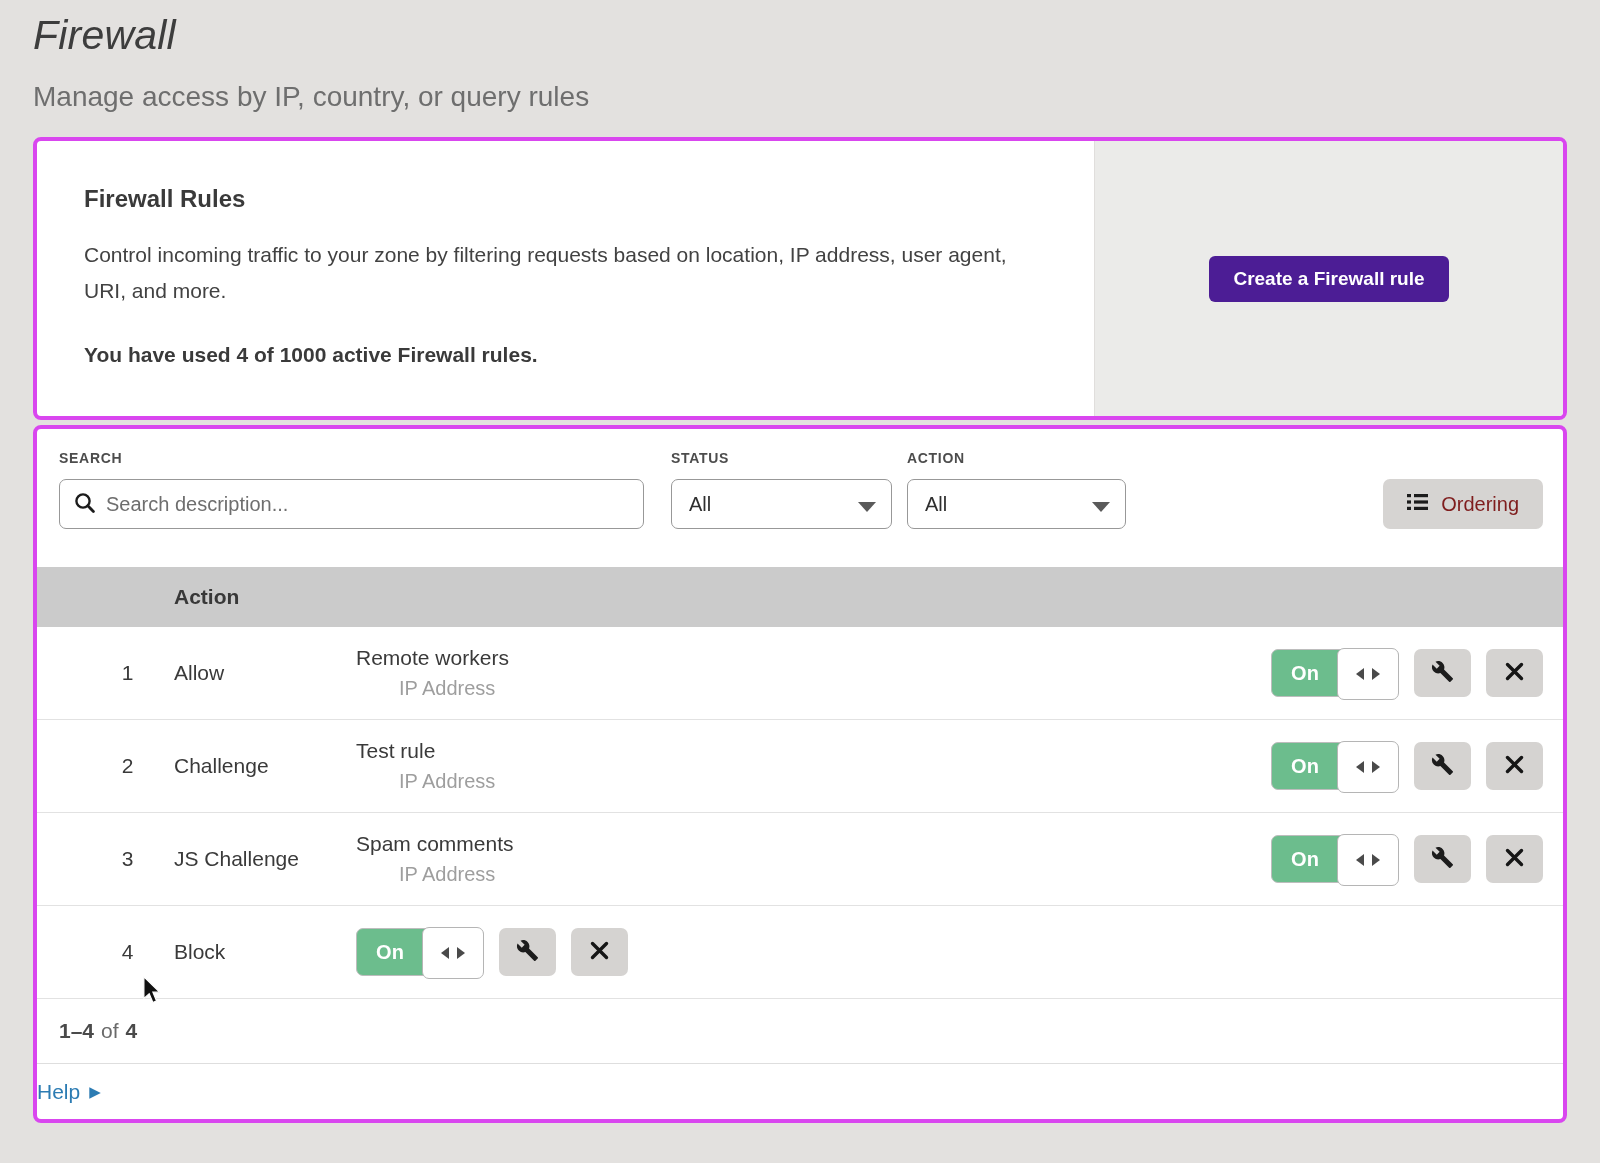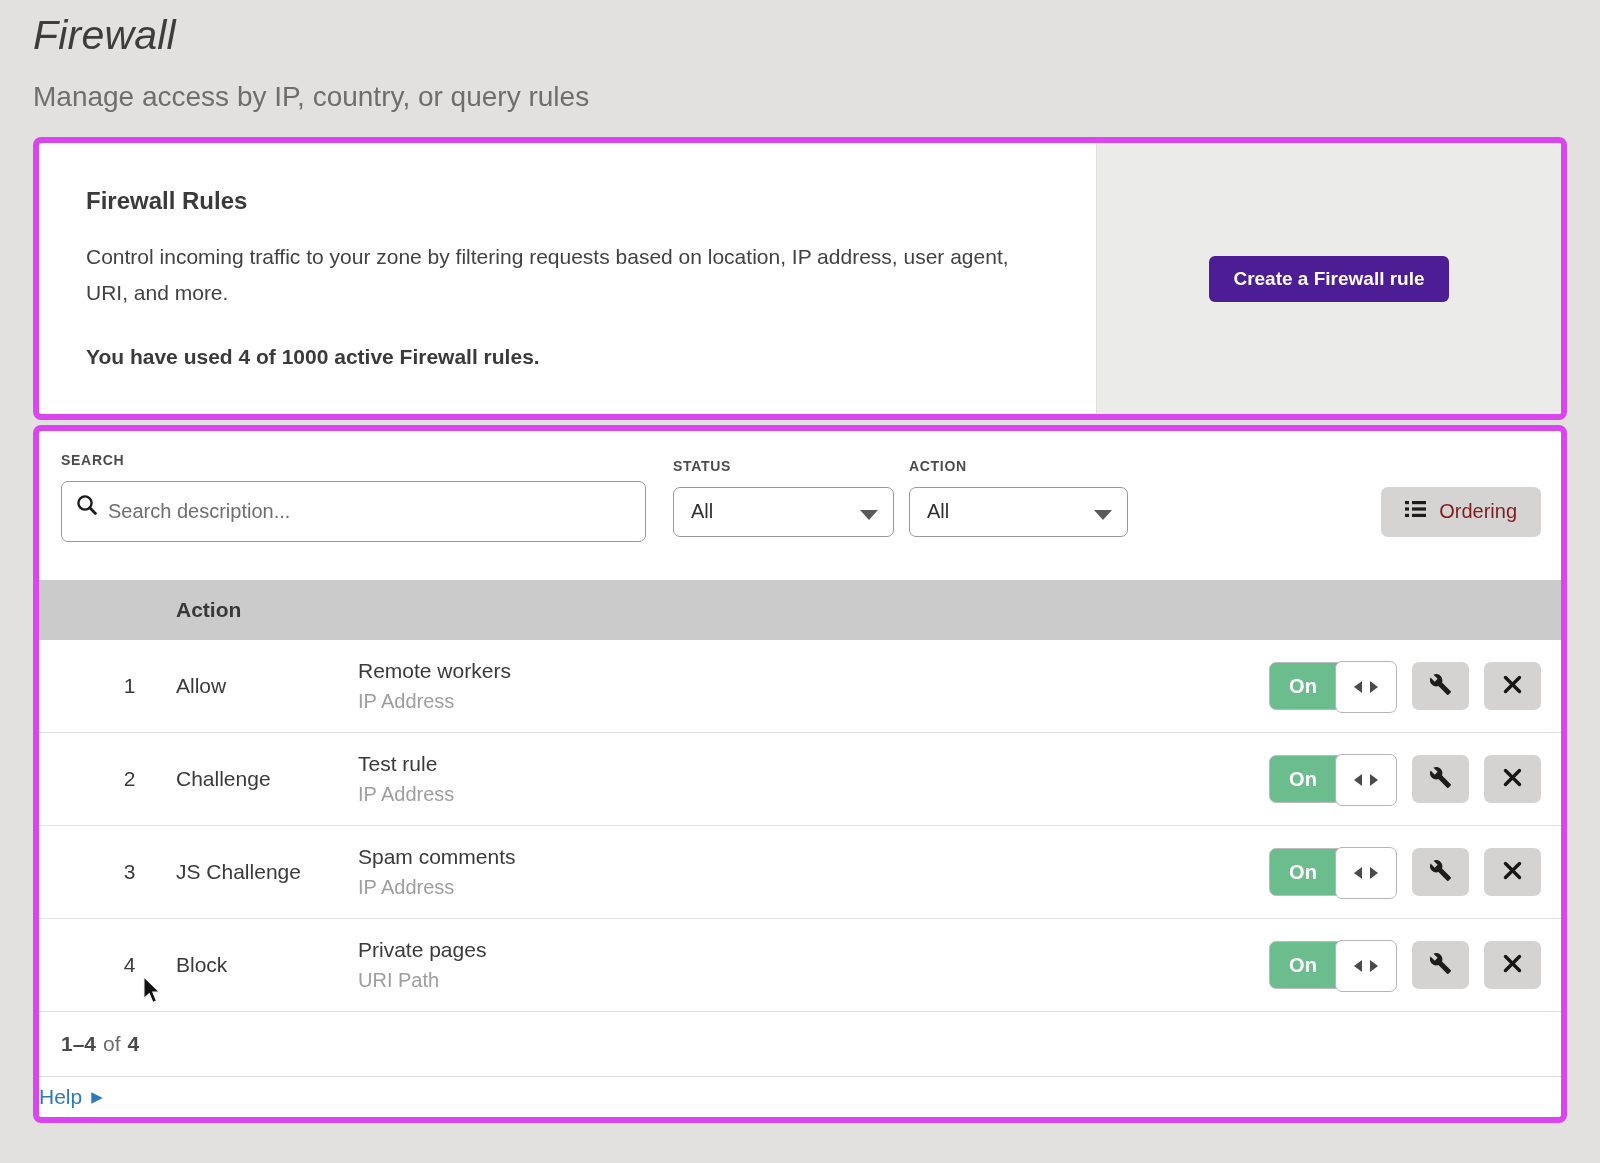--- a/index.html
+++ b/index.html
@@ -12,21 +12,21 @@
     overflow:hidden;
   }
   
   .page-header { padding:12px 33px 0 33px; }
   .page-title { font-size:41px; font-weight:500; color:#3d3d3d; letter-spacing:.2px;font-style:italic; }
   .page-subtitle { margin-top:22px; font-size:28px; font-weight:400; color:#6e6e6e; }
 
   
   .card {
     margin:0 33px; background:#ffffff;
-    border:6px solid #d946ef; border-radius:8px;
+    border:4px solid #d946ef; border-radius:8px;
     overflow:hidden;
   }
   .rules-card { margin-top:24px; height:283px; display:flex; }
   .rules-left { width:1057px; padding:44px 60px 0 47px; }
   .rules-title { font-size:24px; font-weight:700; color:#3a3a3a; }
   .rules-desc { margin-top:24px; font-size:21px; line-height:36px; color:#424242; max-width:950px; }
   .rules-usage { margin-top:34px; font-size:21px; font-weight:700; color:#3a3a3a; }
   .rules-right {
     flex:1; background:#ebebe9; border-left:1px solid #e0dedc;
     display:flex; align-items:center; justify-content:center;
@@ -44,21 +44,21 @@
   .filters { display:flex; align-items:center; padding:21px 20px 38px 22px; }
   .filter-label {
     font-size:14px; font-weight:700; color:#4c4c4c;
     letter-spacing:.05em; margin-bottom:13px;
   }
   .search-group { width:585px; }
   .status-group { width:221px; margin-left:27px; }
   .action-group { width:219px; margin-left:15px; }
   .input-wrap { position:relative; }
   .search-input {
-    width:100%; height:61px; border:1px solid #989898; border-radius:7px;
+    width:100%; height:50px; border:1px solid #989898; border-radius:7px;
     font-family:inherit; font-size:20px; color:#333;
     padding:0 14px 0 46px; background:#fff; outline:none;
   }
   .search-input::placeholder { color:#6e6e6e; opacity:1; }
   .search-icon { position:absolute; left:15px; top:13px; }
   .select {
     position:relative; height:50px; border:1px solid #989898; border-radius:7px;
     background:#fff; display:flex; align-items:center;
     padding:0 40px 0 17px; font-size:20px; color:#2f2f2f; cursor:pointer;
   }
@@ -84,21 +84,21 @@
     font-size:21px; font-weight:700; color:#383838;
   }
   .rule-row {
     height:93px; background:#fff; border-bottom:1px solid #e2e2e2;
     display:grid; grid-template-columns:137px 182px 1fr auto;
     align-items:center;
   }
   .cell-num { text-align:center; padding-left:44px; font-size:21px; color:#3a3a3a; }
   .cell-action { font-size:21px; color:#3a3a3a; }
   .cell-desc .desc-title { font-size:21px; color:#3a3a3a; }
-  .cell-desc .desc-sub { margin-top:7px; font-size:20px; color:#9e9e9e; }
+  .cell-desc .desc-sub { margin-top:7px; font-size:20px; color:#9e9e9e;margin-left:43px; }
   .cell-controls { display:flex; align-items:center; gap:15px; padding-right:20px; }
 
   .toggle {
     position:relative; width:128px; height:48px;
     background:#6cbd8d; border:1px solid #bdbdbd; border-radius:7px;
     cursor:pointer;
   }
   .toggle-on {
     position:absolute; left:0; top:0; width:66px; height:100%;
     display:flex; align-items:center; justify-content:center;
@@ -305,24 +305,20 @@
                 <path d="M2.5 2.5 L16.5 16.5 M16.5 2.5 L2.5 16.5" stroke="#161616" stroke-width="3.4" stroke-linecap="round"></path>
               </svg>
           </span>
         </button>
       </div>
     </div>
 
     <div class="rule-row">
       <div class="cell-num">4</div>
       <div class="cell-action">Block</div>
-      <div class="cell-desc">
-        <div class="desc-title">Private pages</div>
-        <div class="desc-sub">URI Path</div>
-      </div>
       <div class="cell-controls">
         <div class="toggle">
           <span class="toggle-on">On</span>
           <span class="toggle-handle">
             <svg width="26" height="12" viewBox="0 0 26 12">
                 <polygon points="9,0 9,12 1,6" fill="#4a4a4a"></polygon>
                 <polygon points="17,0 17,12 25,6" fill="#4a4a4a"></polygon>
               </svg>
           </span>
         </div>

